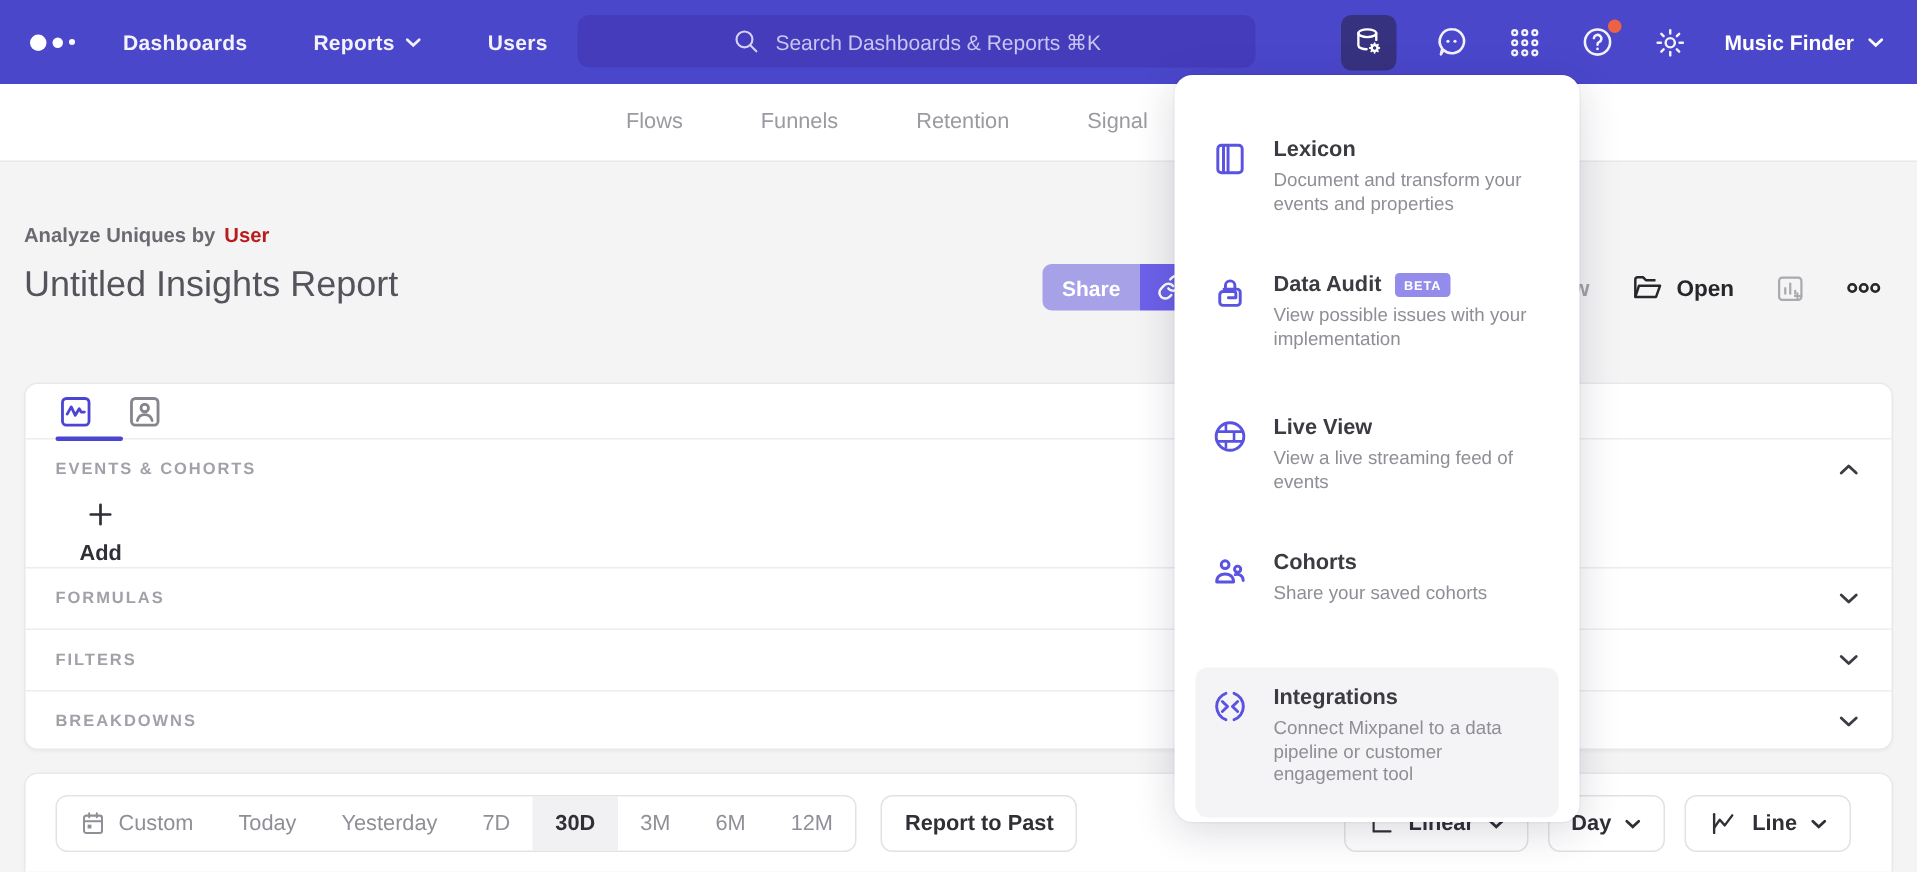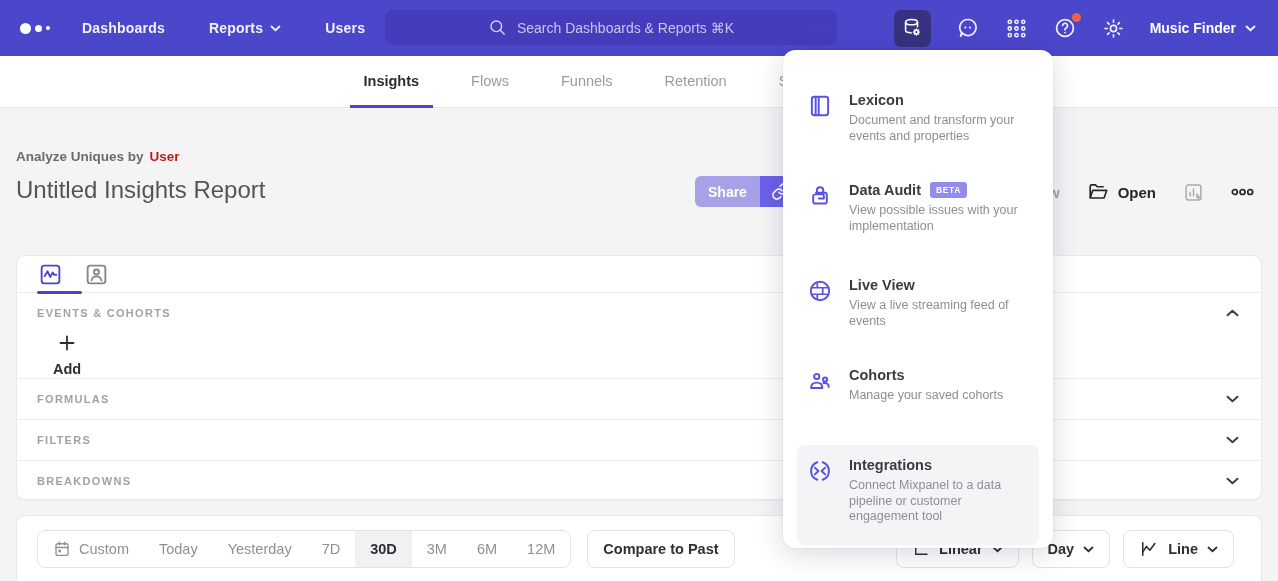--- a/index.html
+++ b/index.html
@@ -173,21 +173,20 @@
       <button class="project">
         <span>Music Finder</span>
         <svg width="11" height="7" viewBox="0 0 11 7">
             <path d="M1.5 1.5 L5.5 5.2 L9.5 1.5" fill="none" stroke="#fff" stroke-width="1.8" stroke-linecap="round"></path>
           </svg>
       </button>
     </div>
   </header>
 
   <div class="tabbar">
-    <span class="tab active">Insights</span>
     <span class="tab">Flows</span>
     <span class="tab">Funnels</span>
     <span class="tab">Retention</span>
     <span class="tab">Signal</span>
     <span class="tab">Impact</span>
   </div>
 
   <div class="rpt-sub">
     <span>Analyze Uniques by</span><b>User</b>
   </div>
@@ -298,21 +297,21 @@
           <span>Custom</span>
         </button>
         <button class="range-item">Today</button>
         <button class="range-item">Yesterday</button>
         <button class="range-item">7D</button>
         <button class="range-item active">30D</button>
         <button class="range-item">3M</button>
         <button class="range-item">6M</button>
         <button class="range-item">12M</button>
       </div>
-      <button class="btn-outline">Compare to Past</button>
+      <button class="btn-outline">Report to Past</button>
 
       <div class="tb-right">
         <button class="btn-outline">
           <svg width="18" height="18" viewBox="0 0 24 24" fill="none" stroke="#2f2f35" stroke-width="1.9" stroke-linecap="round">
             <path d="M5 4.5 V19 H20"></path>
           </svg>
           <span>Linear</span>
           <svg width="11" height="7" viewBox="0 0 11 7">
               <path d="M1.5 1.5 L5.5 5.2 L9.5 1.5" fill="none" stroke="#2f2f35" stroke-width="1.8" stroke-linecap="round"></path>
             </svg>
@@ -392,21 +391,21 @@
           <circle cx="9" cy="7.8" r="2.4"></circle>
           <path d="M3.8 18.5 c0-3.4 2.3-5 5.2-5 s5.2 1.6 5.2 5 Z" stroke-linejoin="round"></path>
           <circle cx="16.7" cy="10.6" r="1.9"></circle>
           <path d="M15.2 13.9 c2.7-.6 4.9.8 4.9 3.6" stroke-linejoin="round"></path>
         </svg>
       </span>
       <div>
         <div class="mi-title">
           <span>Cohorts</span>
         </div>
-        <div class="mi-desc">Manage your saved cohorts</div>
+        <div class="mi-desc">Share your saved cohorts</div>
       </div>
     </div>
 
     <div class="menu-item hl mi-h100">
       <span class="mi-icon">
         <svg width="26" height="26" viewBox="0 0 24 24" fill="none" stroke="#5a52e0" stroke-width="1.8" stroke-linecap="round" stroke-linejoin="round">
           <path d="M9.5 3.9 a8.6 8.6 0 0 0 0 16.2 M14.5 3.9 a8.6 8.6 0 0 1 0 16.2"></path>
           <path d="M7.3 8.9 l3.2 3.1 -3.2 3.1 M16.7 8.9 l-3.2 3.1 3.2 3.1"></path>
         </svg>
       </span>

